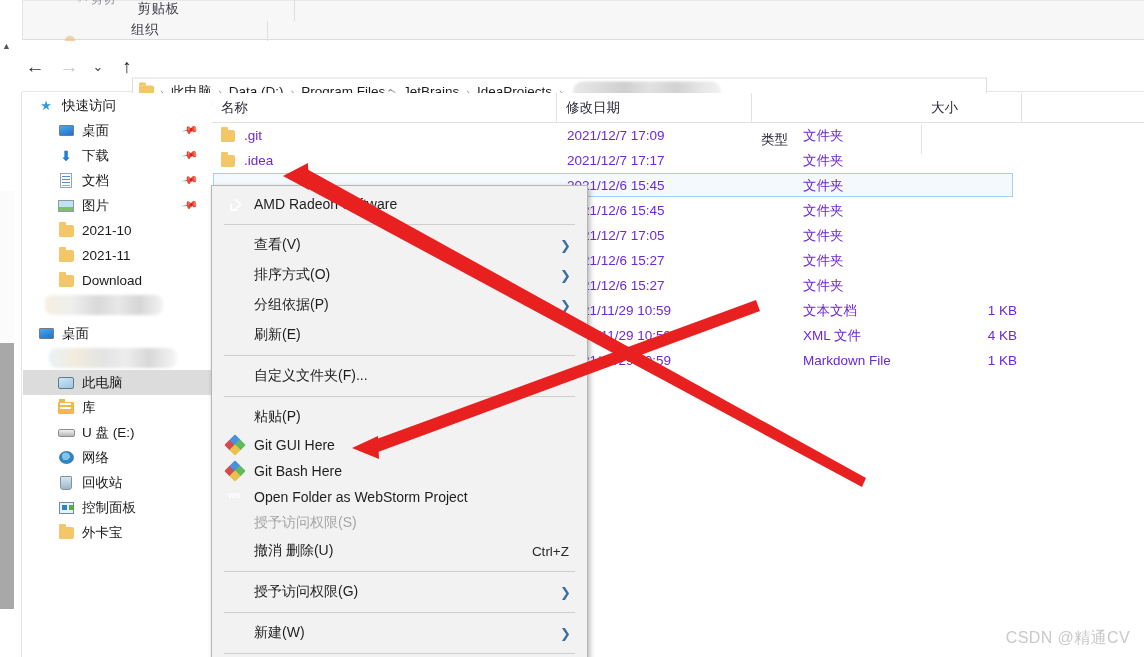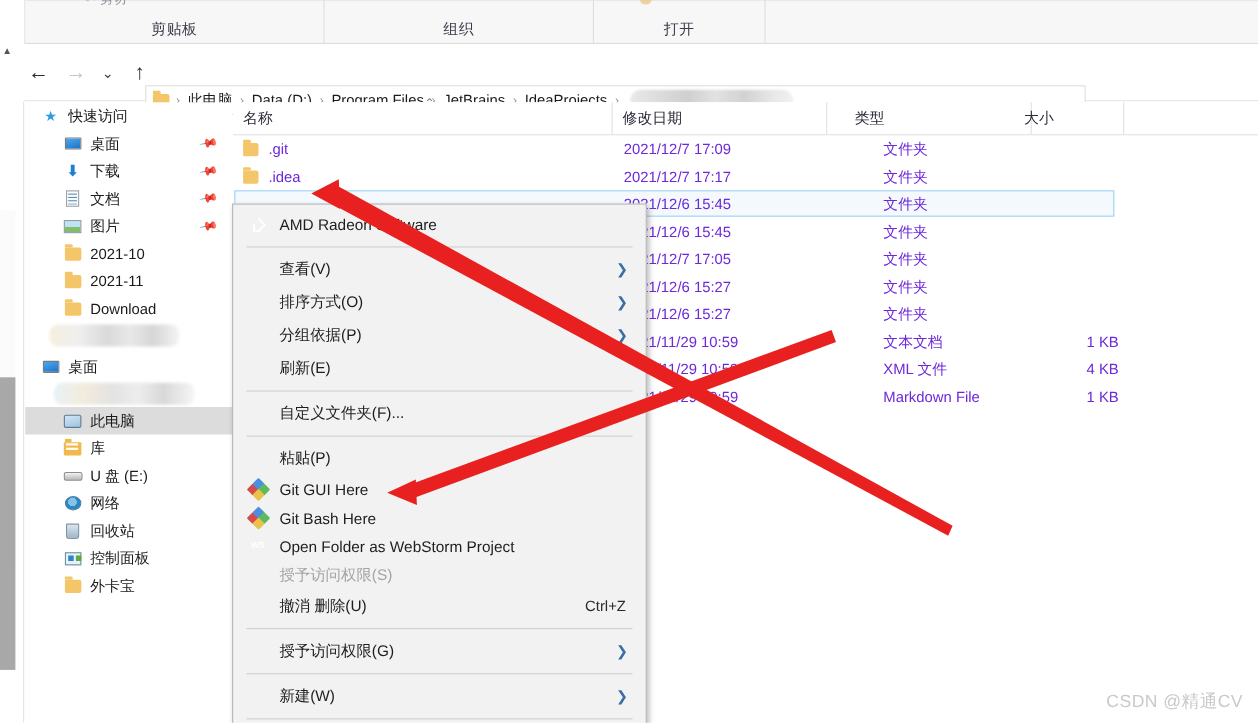--- a/index.html
+++ b/index.html
@@ -13,21 +13,21 @@
     overflow:hidden;
     position:relative;
   }
 
   
   .ribbon {
     position:absolute; left:0; top:0; width:1144px; height:40px;
     background:#f7f7f7;
     border-bottom:1px solid #dcdcdc;
   }
-  .ribbon-groups { position:absolute; left:23px; top:0; right:0; height:39px; display:flex; }
+  .ribbon-groups { position:absolute; left:23px; top:0; right:0; height:39px; display:flex;flex-direction:column; }
   .rgroup {
     position:relative;
     border-right:1px solid #dedede;
     display:flex; align-items:flex-end; justify-content:center;
     padding-bottom:3px;
   }
   .rgroup-label { font-size:13.5px; color:#3b3b4a; letter-spacing:.5px; }
   .rgroup.g1 { width:272px; }
   .rgroup.g2 { width:245px; }
   .rgroup.g3 { width:160px; }
@@ -133,21 +133,21 @@
     position:absolute; left:0; top:0; width:932px; height:30px;
     border-bottom:1px solid #e2e2e2; background:#fff;
   }
   .col {
     position:absolute; top:0; height:29px; display:flex; align-items:center;
     font-size:13.5px; color:#2a2a3a; padding-left:9px;
     border-right:1px solid #e2e2e2;
   }
   .col.c-name { left:0;   width:345px; }
   .col.c-date { left:345px; width:195px; }
-  .col.c-type { left:556px; width:170px; }
+  .col.c-type { left:540px; width:170px;margin-top:32px; }
   .col.c-size { left:710px; width:100px; border-right:1px solid #e2e2e2; }
   .sort-caret {
     position:absolute; left:174px; top:-6px; font-size:11px; color:#7b7b7b;
   }
 
   .rows { position:absolute; left:0; top:30px; width:932px; }
   .frow { position:relative; height:25px; }
   .frow.selected { }
   .frow.selected .sel-box {
     position:absolute; left:1px; top:0px; width:800px; height:24px;

